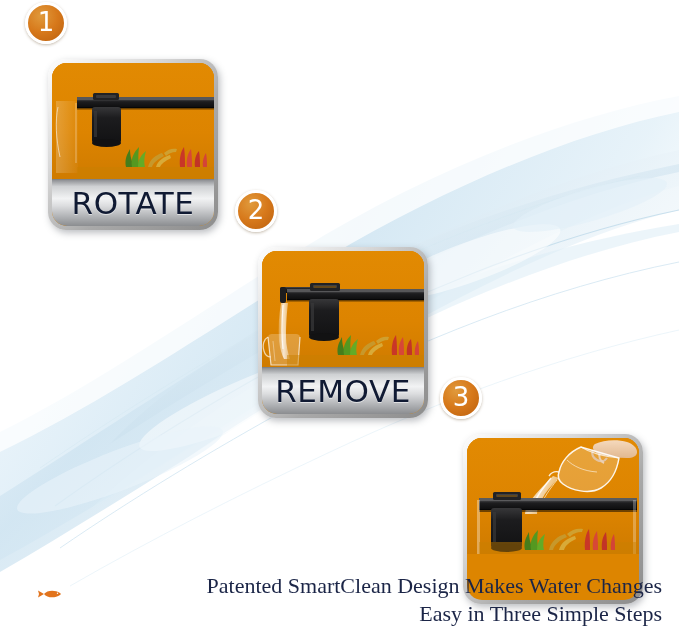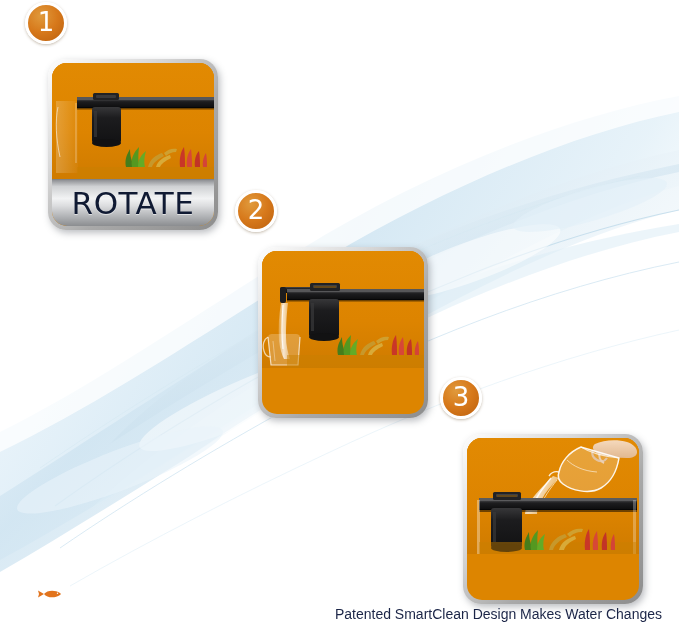--- a/index.html
+++ b/index.html
@@ -118,26 +118,25 @@
     width: 679px;
     height: 77px;
     z-index: 4;
   }
   .caption-lines {
     position: absolute;
     left: 58px;
     top: 5px;
     width: 604px;
     text-align: right;
-    font-family: Liberation Sans, sans-serif;
-    font-size: 14px;
+    font-family: Liberation Serif, serif;
+    font-size: 22px;
     line-height: 28px;
     color: #1b2547;
     font-weight: 400;
-    margin-top: 28px;
   }
   .caption-lines .l1 { display:block; }
   .caption-lines .l2 { display:block; }
   #fish-icon {
     position: absolute;
     left: 36px;
     top: 587px;
     width: 28px;
     height: 14px;
     z-index: 5;
@@ -330,20 +329,23 @@
             <path d="M114,90 C118,86 123,85 127,86 L126,89 C122,89 118,91 116,93 Z" fill="#cfa233"></path>
           </g>
           <g opacity="0.95">
             <path d="M130,104 C129,95 131,88 134,84 C135,91 135,98 135,104 Z" fill="#c9342a"></path>
             <path d="M137,104 C136,96 138,90 141,86 C142,93 142,99 142,104 Z" fill="#d8453a"></path>
             <path d="M145,104 C144,97 146,91 149,88 C150,94 150,99 150,104 Z" fill="#c23129"></path>
             <path d="M153,104 C152,98 154,93 156,90 C157,95 157,100 157,104 Z" fill="#d4413a"></path>
           </g>
         </svg>
       </div>
+      <div class="label-band">
+        <span class="label-text">REMOVE</span>
+      </div>
     </div>
   </div>
   <div class="badge" style="left:-23px; top:-13px;">
     <span class="badge-num">2</span>
   </div>
 </div>
 
 <div class="step-panel" id="panel-3" style="left:463px; top:390px; width:180px; height:170px;">
   <div class="panel-frame">
     <div class="panel-inner">
@@ -440,14 +442,15 @@
 
 <svg id="fish-icon" viewBox="0 0 28 14">
   <path d="M8,7 C11,3 19,2.5 24,6 C25,6.6 25,7.4 24,8 C19,11.5 11,11 8,7 Z" fill="#e2741d"></path>
   <path d="M8,7 L2,3.5 L3,7 L2,10.5 Z" fill="#e2741d"></path>
   <circle cx="21.5" cy="6.3" r="0.7" fill="#ffffff"></circle>
 </svg>
 
 <div id="caption">
   <div class="caption-lines">
     <span class="l1">Patented SmartClean Design Makes Water Changes</span>
+    <span class="l2">Easy in Three Simple Steps</span>
   </div>
 </div>
 
 </body></html>

